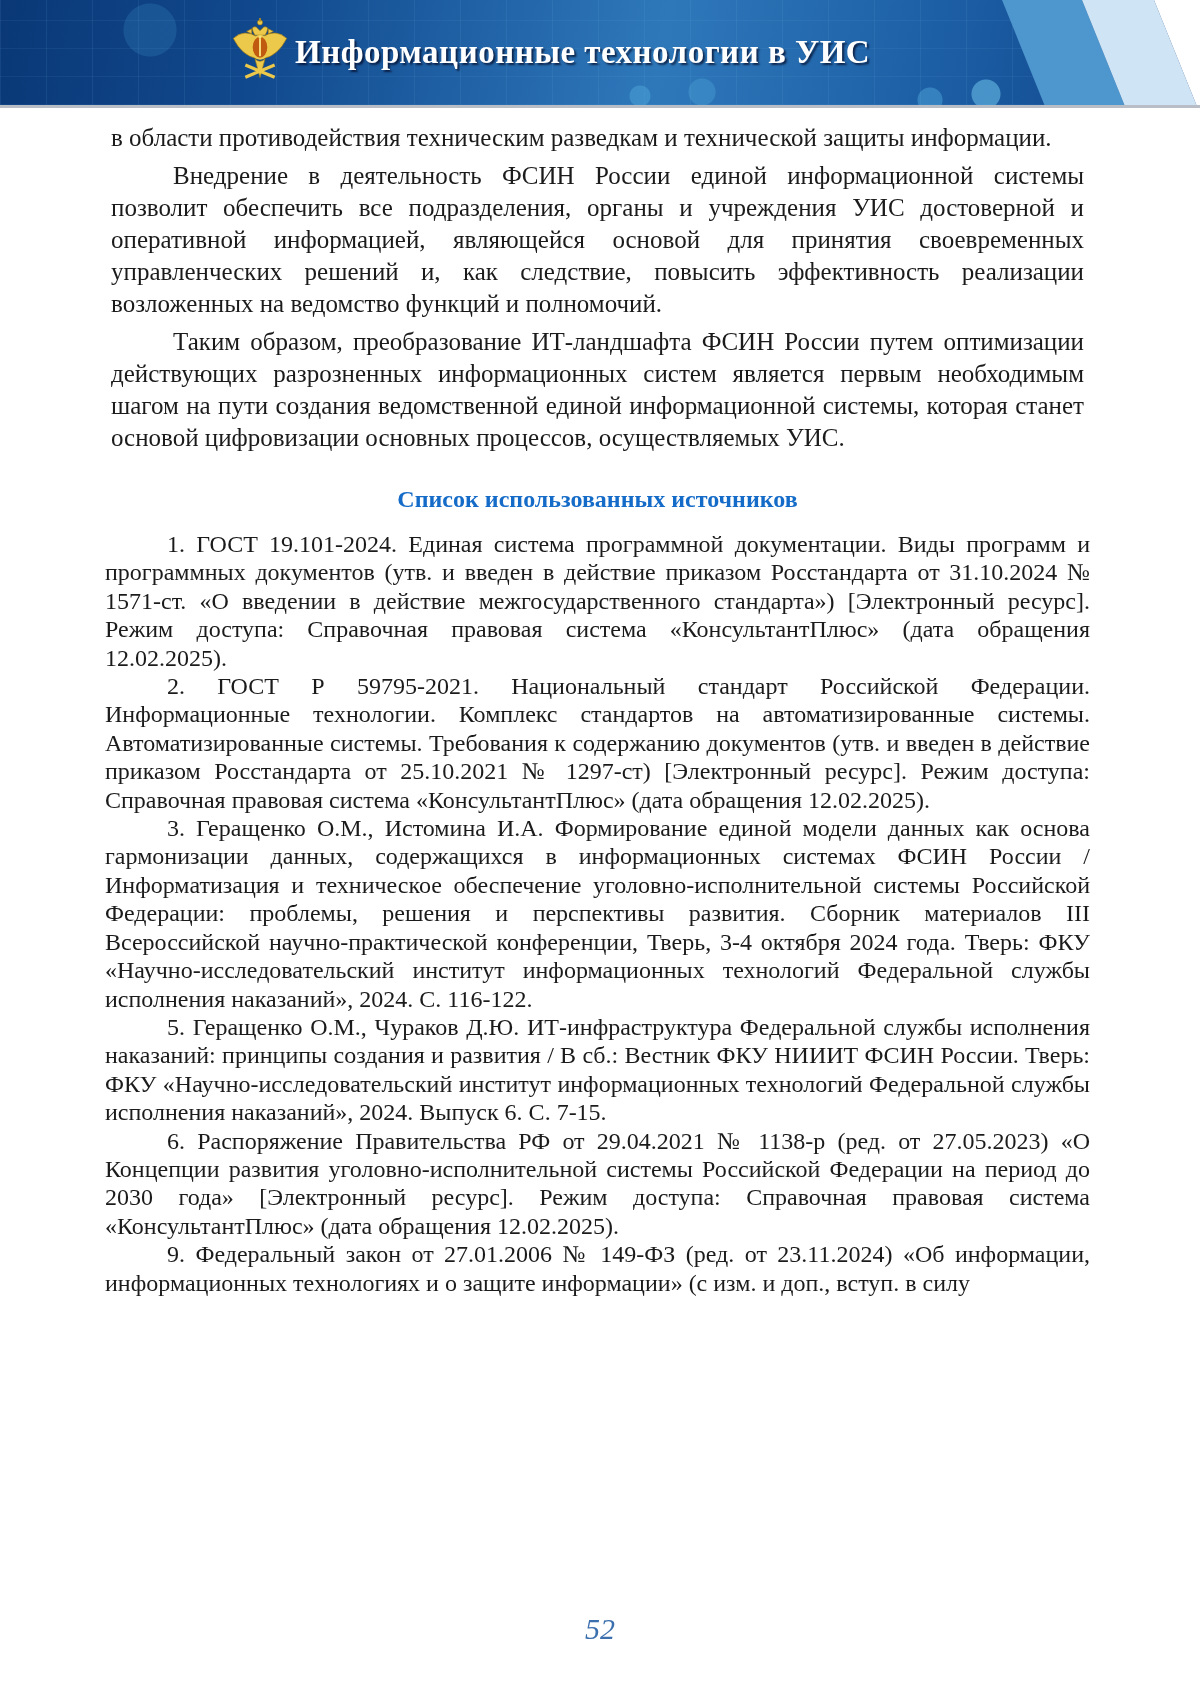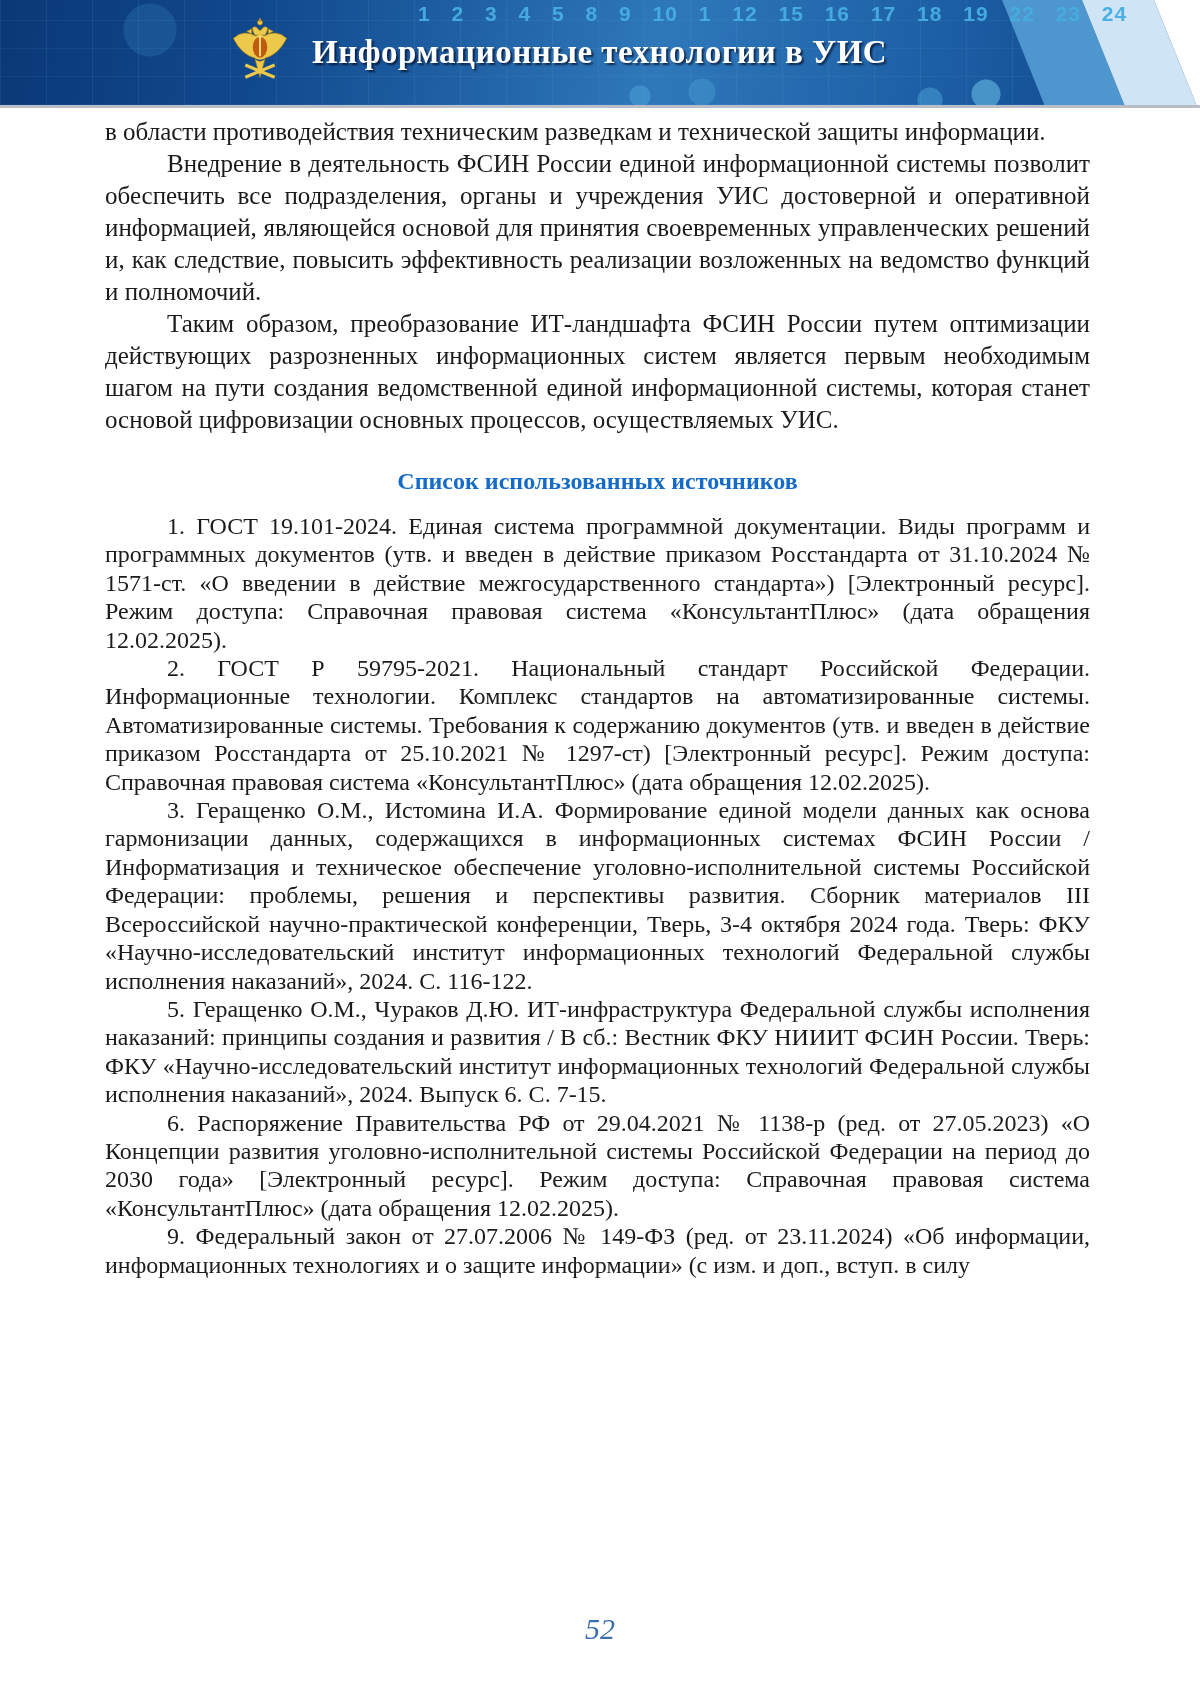--- a/index.html
+++ b/index.html
@@ -37,35 +37,35 @@
     font-family:"Liberation Sans", sans-serif; font-weight:bold; font-size:21px;
     color:#46aee2; word-spacing:14px; letter-spacing:1px; white-space:nowrap; opacity:.95;
   }
   .stripe { position:absolute; top:0; height:105px; transform:skewX(22deg); transform-origin:0 0; z-index:2; }
   .stripe-mid   { left:1002px; width:80px; background:#4e96ce; }
   .stripe-light { left:1082px; width:72px; background:#cfe4f4; }
   .stripe-white { left:1154px; width:110px; background:#ffffff; }
 
   .banner-row {
     position:absolute; left:228px; top:0; height:105px; z-index:4;
-    display:flex; align-items:center; gap:20px;
+    display:flex; align-items:center; gap:3px;
   }
   .emblem svg { display:block; }
   .banner-title {
     margin:0; color:#ffffff; font-size:33px; font-weight:bold; letter-spacing:.5px;
     text-shadow:2px 2px 2px rgba(0,0,25,.65); white-space:nowrap;
   }
 
   
   .content {
     position:absolute; top:108px; left:0; width:1200px;
     padding:8px 110px 0 105px; box-sizing:border-box;
   }
   .body-par {
-    margin:0; font-size:25px; line-height:32px; text-align:justify; color:#1b1b1b;
+    margin:6px; font-size:25px; line-height:32px; text-align:justify; color:#1b1b1b;
   }
   .indent { text-indent:62px; }
   .refs-heading {
     margin:30px 0 16px 0; font-size:24px; line-height:30px; font-weight:bold;
     text-align:center; color:#156bc8;
   }
   .ref {
     margin:0; font-size:24px; line-height:28.4px; text-align:justify;
     text-indent:62px; color:#1b1b1b;
   }
@@ -75,21 +75,20 @@
     font-size:30px; font-weight:normal; font-style:italic; color:#3c6fae;
   }
 </style>
 </head>
 <body>
 
 <div class="page">
 
   <header class="banner">
     <div class="banner-main"></div>
-    <div class="ticker">1 2 3 4 5 8 9 10 1 12 15 16 17 18 19 22 23 24</div>
     <div class="stripe stripe-mid"></div>
     <div class="stripe stripe-light"></div>
     <div class="stripe stripe-white"></div>
     <div class="banner-row">
       <span class="emblem">
         <svg viewBox="0 0 100 110" width="64" height="70" aria-hidden="true">
           <g fill="#edc94b" stroke="#9a7410" stroke-width="1">
             <path d="M8,32 Q26,16 46,30 L46,64 Q22,60 8,32 Z"></path>
             <path d="M92,32 Q74,16 54,30 L54,64 Q78,60 92,32 Z"></path>
             <path d="M42,27 Q33,12 44,14 L50,20 L56,14 Q67,12 58,27 Z"></path>
@@ -115,20 +114,20 @@
     <p class="body-par indent">Внедрение в деятельность ФСИН России единой информационной системы позволит обеспечить все подразделения, органы и учреждения УИС достоверной и оперативной информацией, являющейся основой для принятия своевременных управленческих решений и, как следствие, повысить эффективность реализации возложенных на ведомство функций и полномочий.</p>
     <p class="body-par indent">Таким образом, преобразование ИТ-ландшафта ФСИН России путем оптимизации действующих разрозненных информационных систем является первым необходимым шагом на пути создания ведомственной единой информационной системы, которая станет основой цифровизации основных процессов, осуществляемых УИС.</p>
 
     <h2 class="refs-heading">Список использованных источников</h2>
 
     <p class="ref">1. ГОСТ 19.101-2024. Единая система программной документации. Виды программ и программных документов (утв. и введен в действие приказом Росстандарта от 31.10.2024 № 1571-ст. «О введении в действие межгосударственного стандарта») [Электронный ресурс]. Режим доступа: Справочная правовая система «КонсультантПлюс» (дата обращения 12.02.2025).</p>
     <p class="ref">2. ГОСТ Р 59795-2021. Национальный стандарт Российской Федерации. Информационные технологии. Комплекс стандартов на автоматизированные системы. Автоматизированные системы. Требования к содержанию документов (утв. и введен в действие приказом Росстандарта от 25.10.2021 № 1297-ст) [Электронный ресурс]. Режим доступа: Справочная правовая система «КонсультантПлюс» (дата обращения 12.02.2025).</p>
     <p class="ref">3. Геращенко О.М., Истомина И.А. Формирование единой модели данных как основа гармонизации данных, содержащихся в информационных системах ФСИН России / Информатизация и техническое обеспечение уголовно-исполнительной системы Российской Федерации: проблемы, решения и перспективы развития. Сборник материалов III Всероссийской научно-практической конференции, Тверь, 3-4 октября 2024 года. Тверь: ФКУ «Научно-исследовательский институт информационных технологий Федеральной службы исполнения наказаний», 2024. С. 116-122.</p>
     <p class="ref">5. Геращенко О.М., Чураков Д.Ю. ИТ-инфраструктура Федеральной службы исполнения наказаний: принципы создания и развития / В сб.: Вестник ФКУ НИИИТ ФСИН России. Тверь: ФКУ «Научно-исследовательский институт информационных технологий Федеральной службы исполнения наказаний», 2024. Выпуск 6. С. 7-15.</p>
     <p class="ref">6. Распоряжение Правительства РФ от 29.04.2021 № 1138-р (ред. от 27.05.2023) «О Концепции развития уголовно-исполнительной системы Российской Федерации на период до 2030 года» [Электронный ресурс]. Режим доступа: Справочная правовая система «КонсультантПлюс» (дата обращения 12.02.2025).</p>
-    <p class="ref">9. Федеральный закон от 27.07.2006 № 149-ФЗ (ред. от 23.11.2024) «Об информации, информационных технологиях и о защите информации» (с изм. и доп., вступ. в силу</p>
+    <p class="ref">9. Федеральный закон от 27.01.2006 № 149-ФЗ (ред. от 23.11.2024) «Об информации, информационных технологиях и о защите информации» (с изм. и доп., вступ. в силу</p>
   </main>
 
   <footer>
     <div class="page-number">52</div>
   </footer>
 
 </div>
 
 </body></html>

